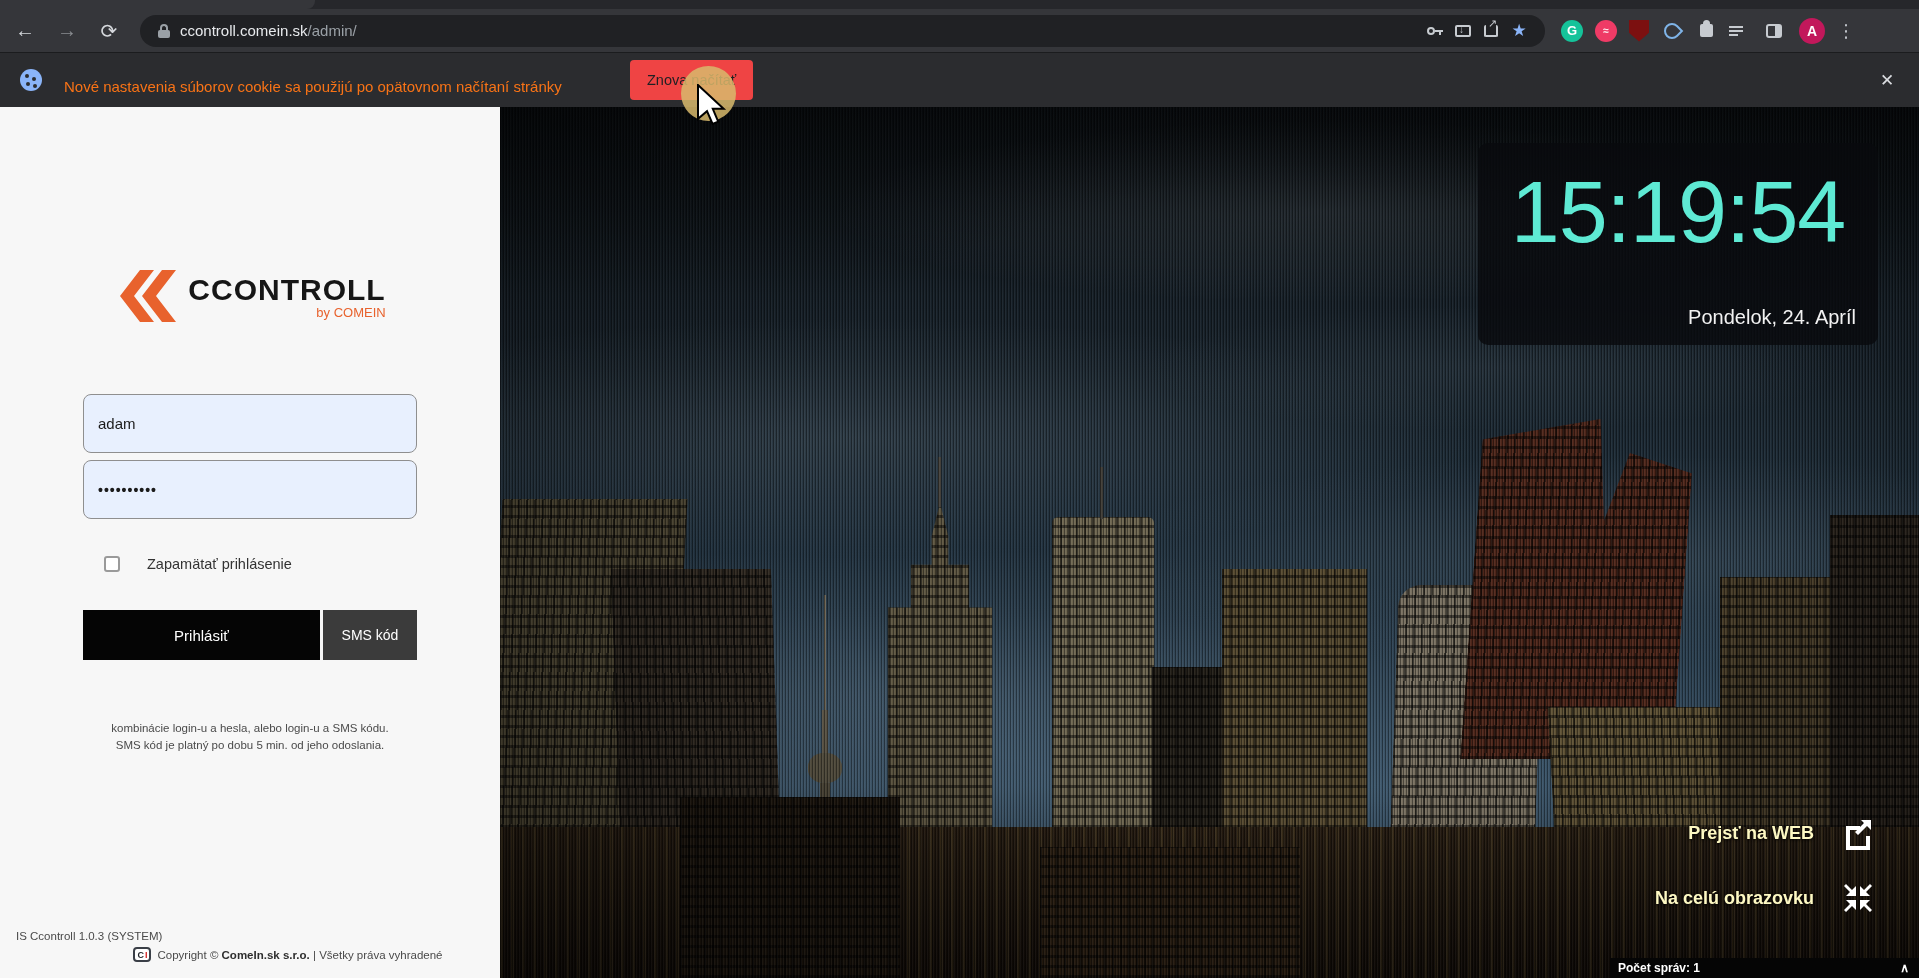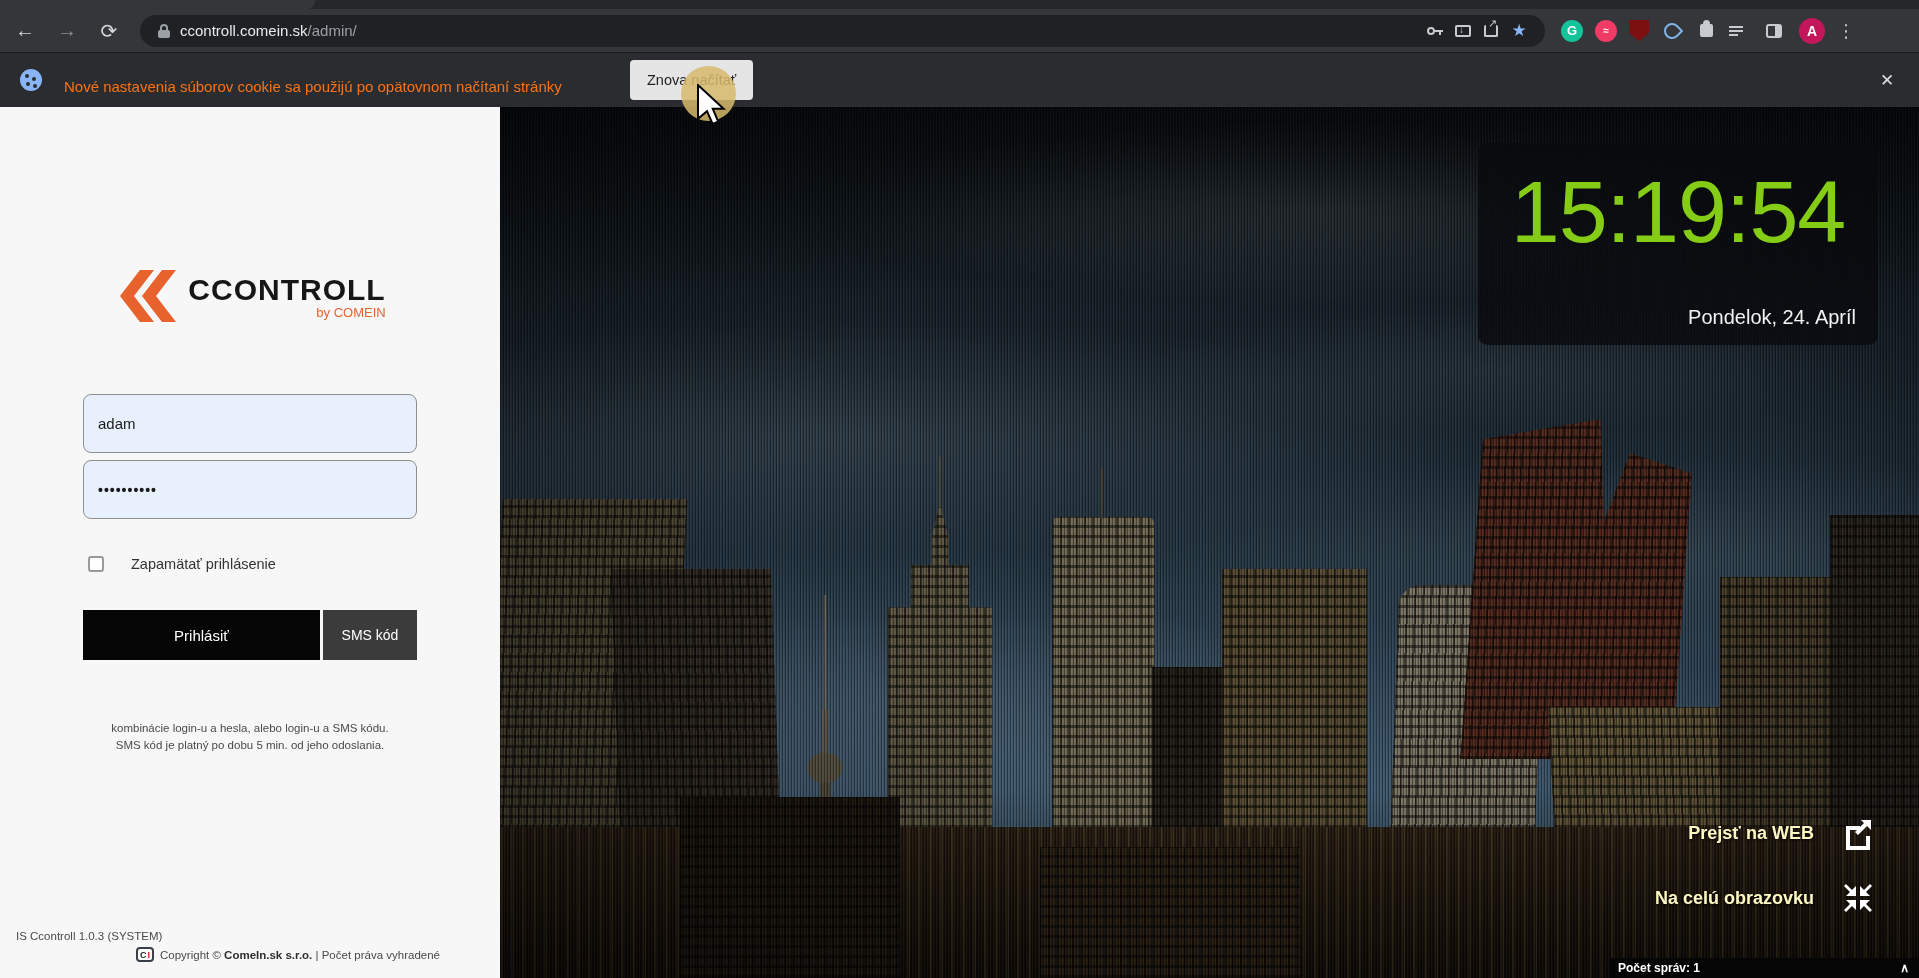--- a/index.html
+++ b/index.html
@@ -61,36 +61,36 @@
   .menu-dots { color:#c7cbd0; font-size:18px; margin:0 10px 0 12px; }
 
   
   #cookiebar { position:absolute; left:0; top:52px; width:1919px; height:55px; background:#2b2c2f;
                border-top:1px solid #1b1c1e; display:flex; align-items:center; }
   #cookie-icon { width:22px; height:22px; border-radius:50%; background:#8ab4f8; margin-left:20px; position:relative; }
   #cookie-icon i { position:absolute; width:4px; height:4px; border-radius:50%; background:#2b2c2f; }
   #cookie-icon i:nth-child(1){ left:5px; top:5px; } #cookie-icon i:nth-child(2){ left:12px; top:8px; }
   #cookie-icon i:nth-child(3){ left:6px; top:13px; } #cookie-icon i:nth-child(4){ left:13px; top:15px; }
   #cookie-msg { color:#f97316; font-size:15px; margin-left:22px;margin-top:13px; }
-  #reload-btn { position:absolute; left:630px; top:7px; height:40px; padding:0 17px; background:#e5e5e5;
+  #reload-btn { position:absolute; left:630px; top:7px; height:40px; padding:0 17px; background:#ef4444;
                 color:#1f2023; font-size:14.5px; border:none; border-radius:4px; }
   #cookie-close { position:absolute; right:20px; top:15px; width:24px; height:24px; color:#dadce0;
                   font-size:17px; display:flex; align-items:center; justify-content:center; }
 
   
   #panel { position:absolute; left:0; top:107px; width:500px; height:871px; background:#f7f7f7; }
   #logo { position:absolute; left:0; top:163px; width:500px; display:flex; justify-content:center; align-items:center; gap:12px; }
   #logo-text { display:flex; flex-direction:column; align-items:flex-end; }
   #logo-main { font-size:30px; font-weight:bold; color:#161616; letter-spacing:1px; }
   #logo-sub { font-size:13px; font-weight:normal; color:#e8622d; margin-top:-2px; }
   .field { position:absolute; left:83px; width:334px; height:59px; background:#e8f0fe; border:1px solid #8f8f8f;
            border-radius:8px; font-size:15px; color:#1b1b1b; padding:0 14px; font-family:"Liberation Sans",sans-serif; }
   #username { top:287px; }
   #password { top:353px; font-size:14px; letter-spacing:1px; font-weight:bold; }
-  #remember-row { position:absolute; left:88px; top:449px; display:flex; align-items:center; gap:27px; }
+  #remember-row { position:absolute; left:104px; top:449px; display:flex; align-items:center; gap:27px; }
   #remember-cb { appearance:none; width:16px; height:16px; border:2px solid #9a9a9a; border-radius:3px; background:#fff; }
   #remember-label { font-size:14.5px; color:#333; }
   #login-btn { position:absolute; left:83px; top:503px; width:237px; height:50px; background:#050505; color:#fff;
                border:none; font-size:15px; font-family:"Liberation Sans",sans-serif; }
   #sms-btn { position:absolute; left:323px; top:503px; width:94px; height:50px; background:#3b3b3b; color:#fff;
              border:none; font-size:14px; font-family:"Liberation Sans",sans-serif; }
   #info { position:absolute; left:0; top:613px; width:500px; text-align:center; font-size:11.5px;
           color:#4a4a4a; line-height:1.45; }
   #footer { position:absolute; left:16px; top:823px; width:544px; text-align:left; font-size:11.5px; color:#4a4a4a; }
   #footer .line2 { margin-top:5px; display:flex; justify-content:center; align-items:center; gap:6px; }
@@ -115,21 +115,21 @@
       repeating-linear-gradient(0deg, rgba(0,0,0,.5) 0 3px, transparent 3px 10px); }
   #scanlines { position:absolute; inset:0; z-index:3; pointer-events:none;
     background:repeating-linear-gradient(90deg, rgba(0,0,0,.38) 0 1px, rgba(255,255,255,.05) 1px 2px, transparent 2px 3px); }
   #vignette { position:absolute; inset:0; z-index:4; pointer-events:none;
     background:radial-gradient(ellipse at 55% 45%, transparent 45%, rgba(0,0,0,.45) 100%),
                linear-gradient(180deg, rgba(0,0,0,.5), transparent 22%); }
 
   
   #clock { position:absolute; left:978px; top:36px; width:400px; height:202px; z-index:5;
            background:rgba(8,10,13,.82); border-radius:10px; }
-  #clock-time { position:absolute; left:0; top:18px; width:100%; text-align:center; color:#84cc16;
+  #clock-time { position:absolute; left:0; top:18px; width:100%; text-align:center; color:#5eead4;
                 font-size:88px; font-weight:300; letter-spacing:-1px; }
   #clock-date { position:absolute; right:22px; bottom:16px; color:#f2f2f2; font-size:20px; }
 
   
   .ovl-row { position:absolute; right:41px; z-index:5; display:flex; align-items:center; gap:24px; }
   #web-row { top:706px; } #fs-row { top:771px; }
   .ovl-label { color:#fef9c3; font-size:18px; font-weight:bold; text-shadow:0 1px 3px rgba(0,0,0,.9); }
   .ovl-icon { width:40px; height:40px; display:flex; align-items:center; justify-content:center; }
   #msgbar { position:absolute; left:1110px; top:851px; width:309px; height:20px; background:#050505; z-index:5;
             display:flex; align-items:center; }
@@ -231,21 +231,21 @@
     <span style="display:block">kombinácie login-u a hesla, alebo login-u a SMS kódu.</span>
     <span style="display:block">SMS kód je platný po dobu 5 min. od jeho odoslania.</span>
   </div>
   <div id="footer">
     <div>IS Ccontroll 1.0.3 (SYSTEM)</div>
     <div class="line2">
       <span id="ci-icon">
           <span>C</span>
           <span class="red">I</span>
         </span>
-      <span><span>Copyright © </span><b>ComeIn.sk s.r.o.</b><span> | Počet práva vyhradené</span></span>
+      <span><span>Copyright © </span><b>ComeIn.sk s.r.o.</b><span> | Všetky práva vyhradené</span></span>
     </div>
   </div>
 </div>
 
 <div id="bg">
   <div id="sky"></div>
 
   <div class="bldg win" style="left:-10px; top:392px; width:185px; height:479px; background-color:#4a4330; transform:skewX(-3deg);"></div>
   <div class="bldg win" style="left:118px; top:462px; width:160px; height:409px; background-color:#2f2820; transform:skewX(2deg);"></div>
 

